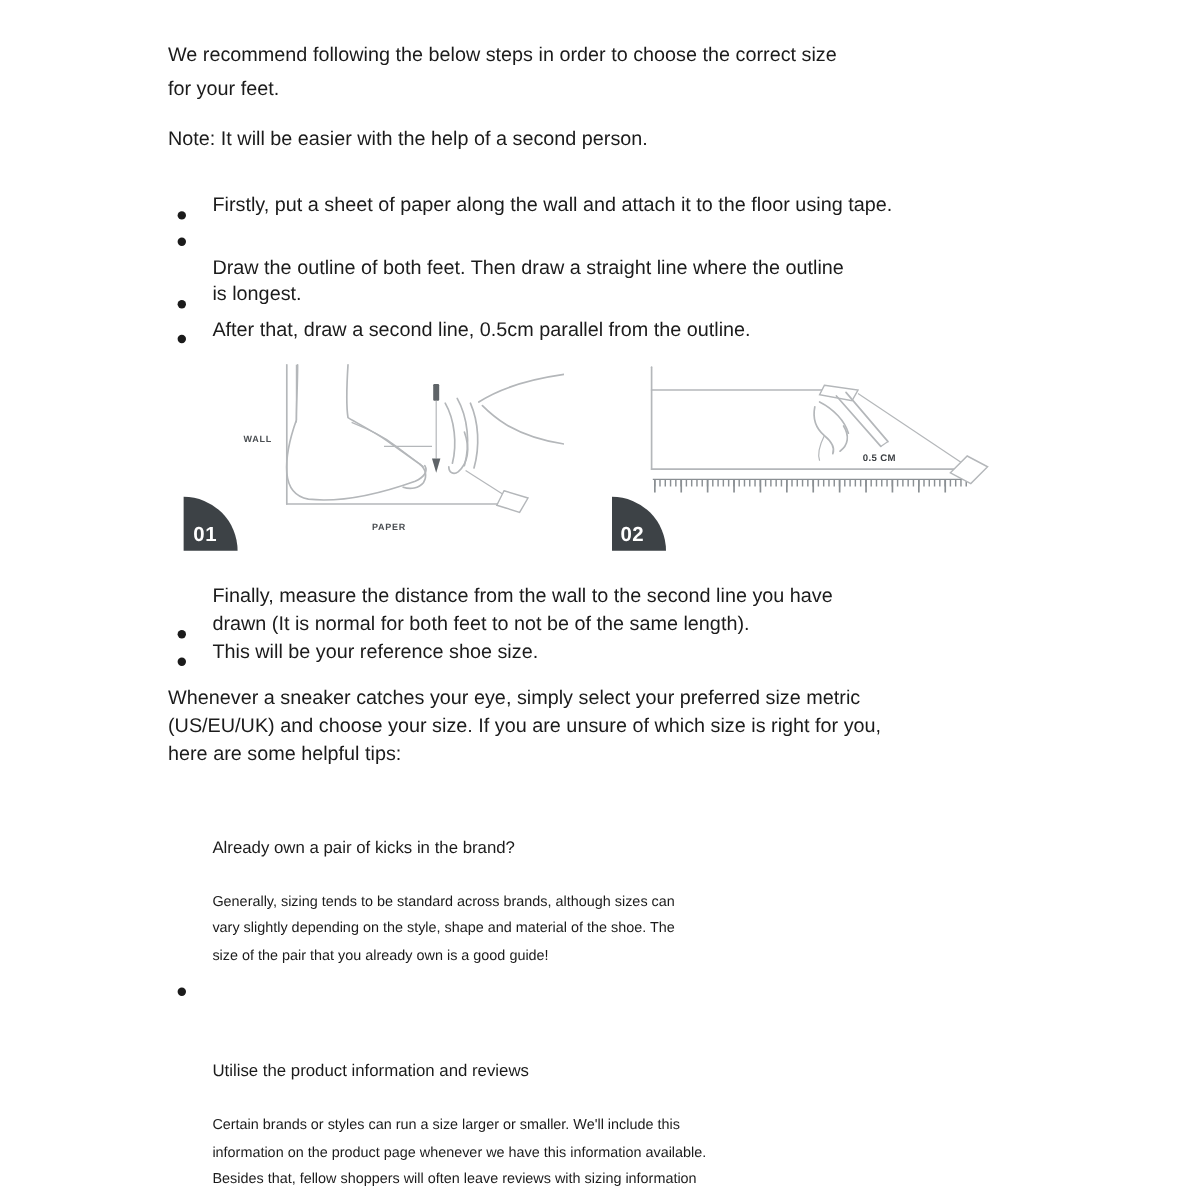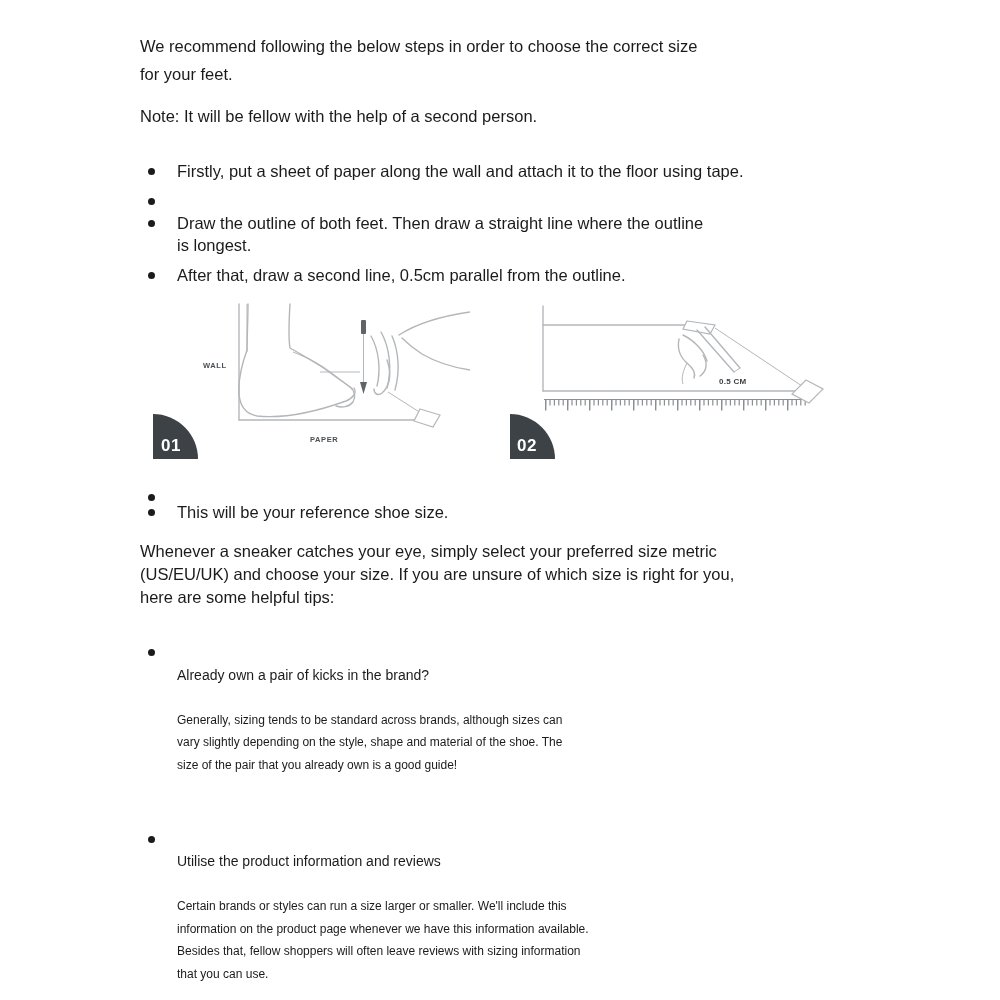--- a/index.html
+++ b/index.html
@@ -11,21 +11,21 @@
     font-family: "Liberation Sans", sans-serif;
     overflow: hidden;
   }
   .page { width: 1000px; height: 1000px; }
   .content { padding: 32px 110px 0 140px; }
 
   .para { margin: 0; font-size: 16.5px; line-height: 28px; white-space: pre-line; }
   .note { margin-top: 14px; }
 
   .list { margin-top: 30px; }
-  .bullet { display: flex; margin-bottom: 7px; padding-left: 8px; }
+  .bullet { display: flex; margin-bottom: 7px; padding-left: 8px; align-items: flex-end; }
   .dot {
     flex: none; width: 7px; height: 7px; border-radius: 50%;
     background: var(--body-text, #1b1b1b);
     margin: 8px 22px 0 0;
   }
   .btext { font-size: 16.5px; line-height: 22.5px; white-space: pre-line; max-width: 700px; }
   .steps-after { margin-top: 26px; }
   .steps-after .bullet { margin-bottom: 0; }
   .steps-after .btext { line-height: 23px; }
 
@@ -57,21 +57,21 @@
   .tip-body { font-size: 12px; line-height: 22.5px; white-space: pre-line; }
 </style>
 </head>
 <body>
 
 <div class="page">
   <div class="content">
 
     <p class="para">We recommend following the below steps in order to choose the correct size
 for your feet.</p>
-    <p class="para note">Note: It will be fellow with the help of a second person.</p>
+    <p class="para note">Note: It will be easier with the help of a second person.</p>
 
     <div class="list steps">
       <div class="bullet">
         <span class="dot"></span>
         <div class="btext">Firstly, put a sheet of paper along the wall and attach it to the floor using tape.</div>
       </div>
       <div class="bullet">
         <span class="dot"></span>
       </div>
       <div class="bullet">
@@ -162,20 +162,22 @@
           <path class="badge-shape" d="M0,0 A45,45 0 0 1 45,45 L0,45 Z"></path>
           <text class="badge-num" x="7" y="37">02</text>
         </g>
       </svg>
 
     </div>
 
     <div class="list steps-after">
       <div class="bullet">
         <span class="dot"></span>
+        <div class="btext">Finally, measure the distance from the wall to the second line you have
+drawn (It is normal for both feet to not be of the same length).</div>
       </div>
       <div class="bullet">
         <span class="dot"></span>
         <div class="btext">This will be your reference shoe size.</div>
       </div>
     </div>
 
     <p class="para tips-intro">Whenever a sneaker catches your eye, simply select your preferred size metric
 (US/EU/UK) and choose your size. If you are unsure of which size is right for you,
 here are some helpful tips:</p>

